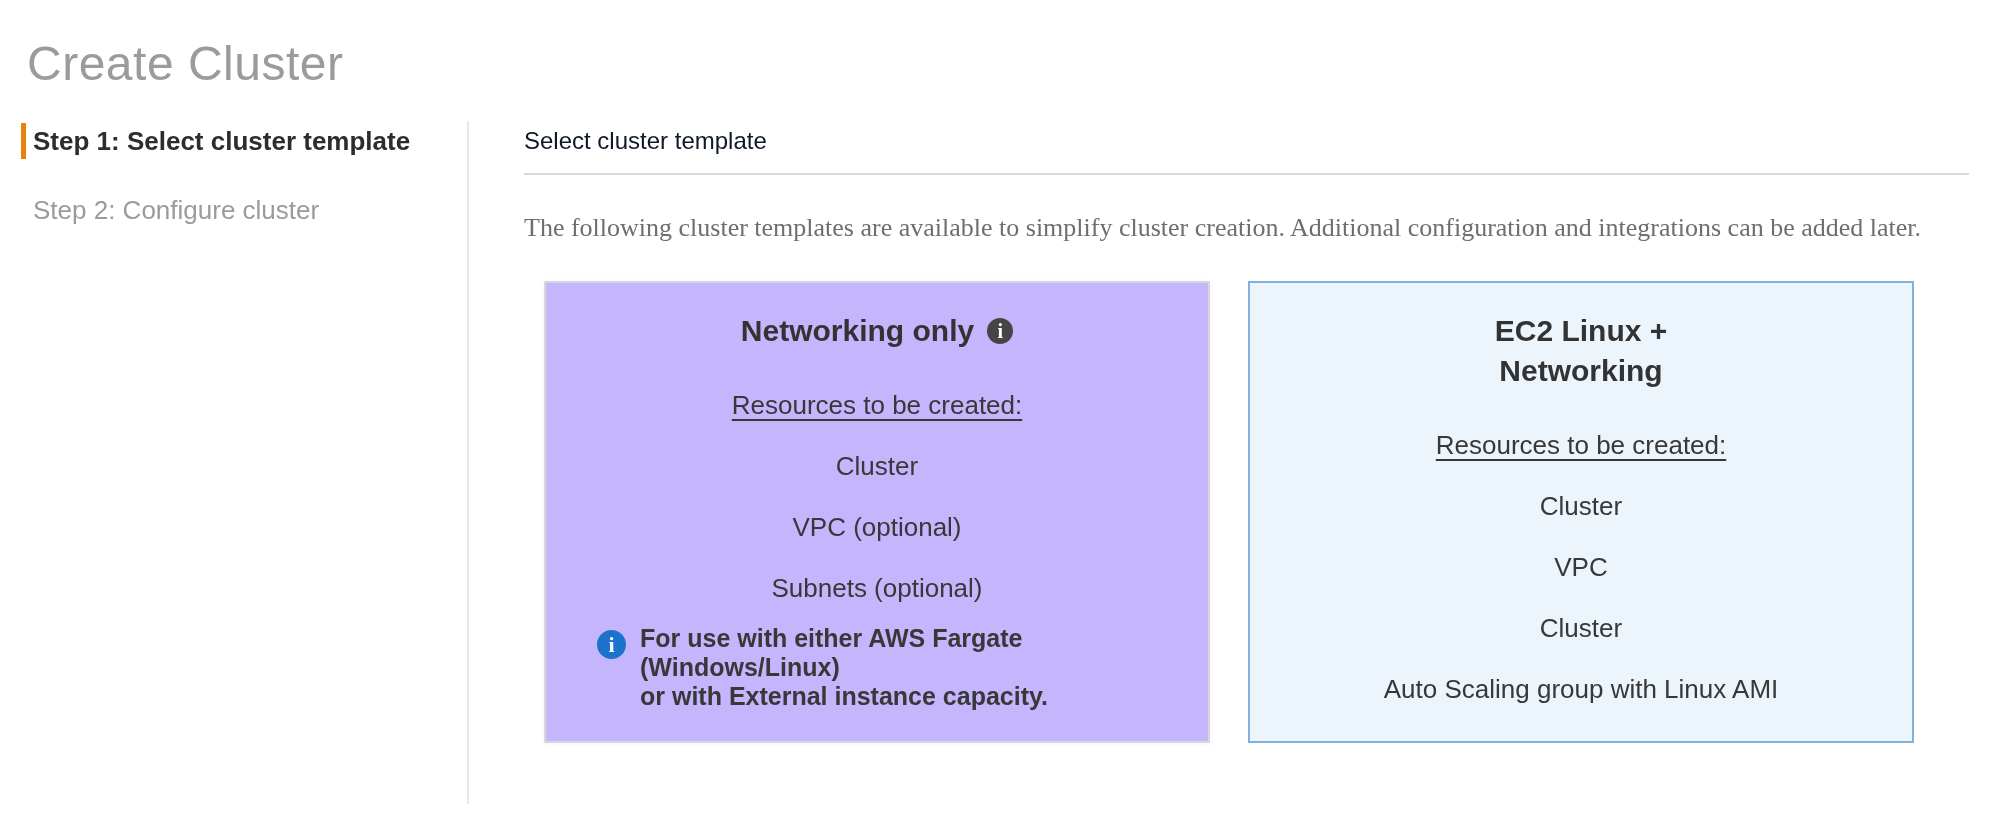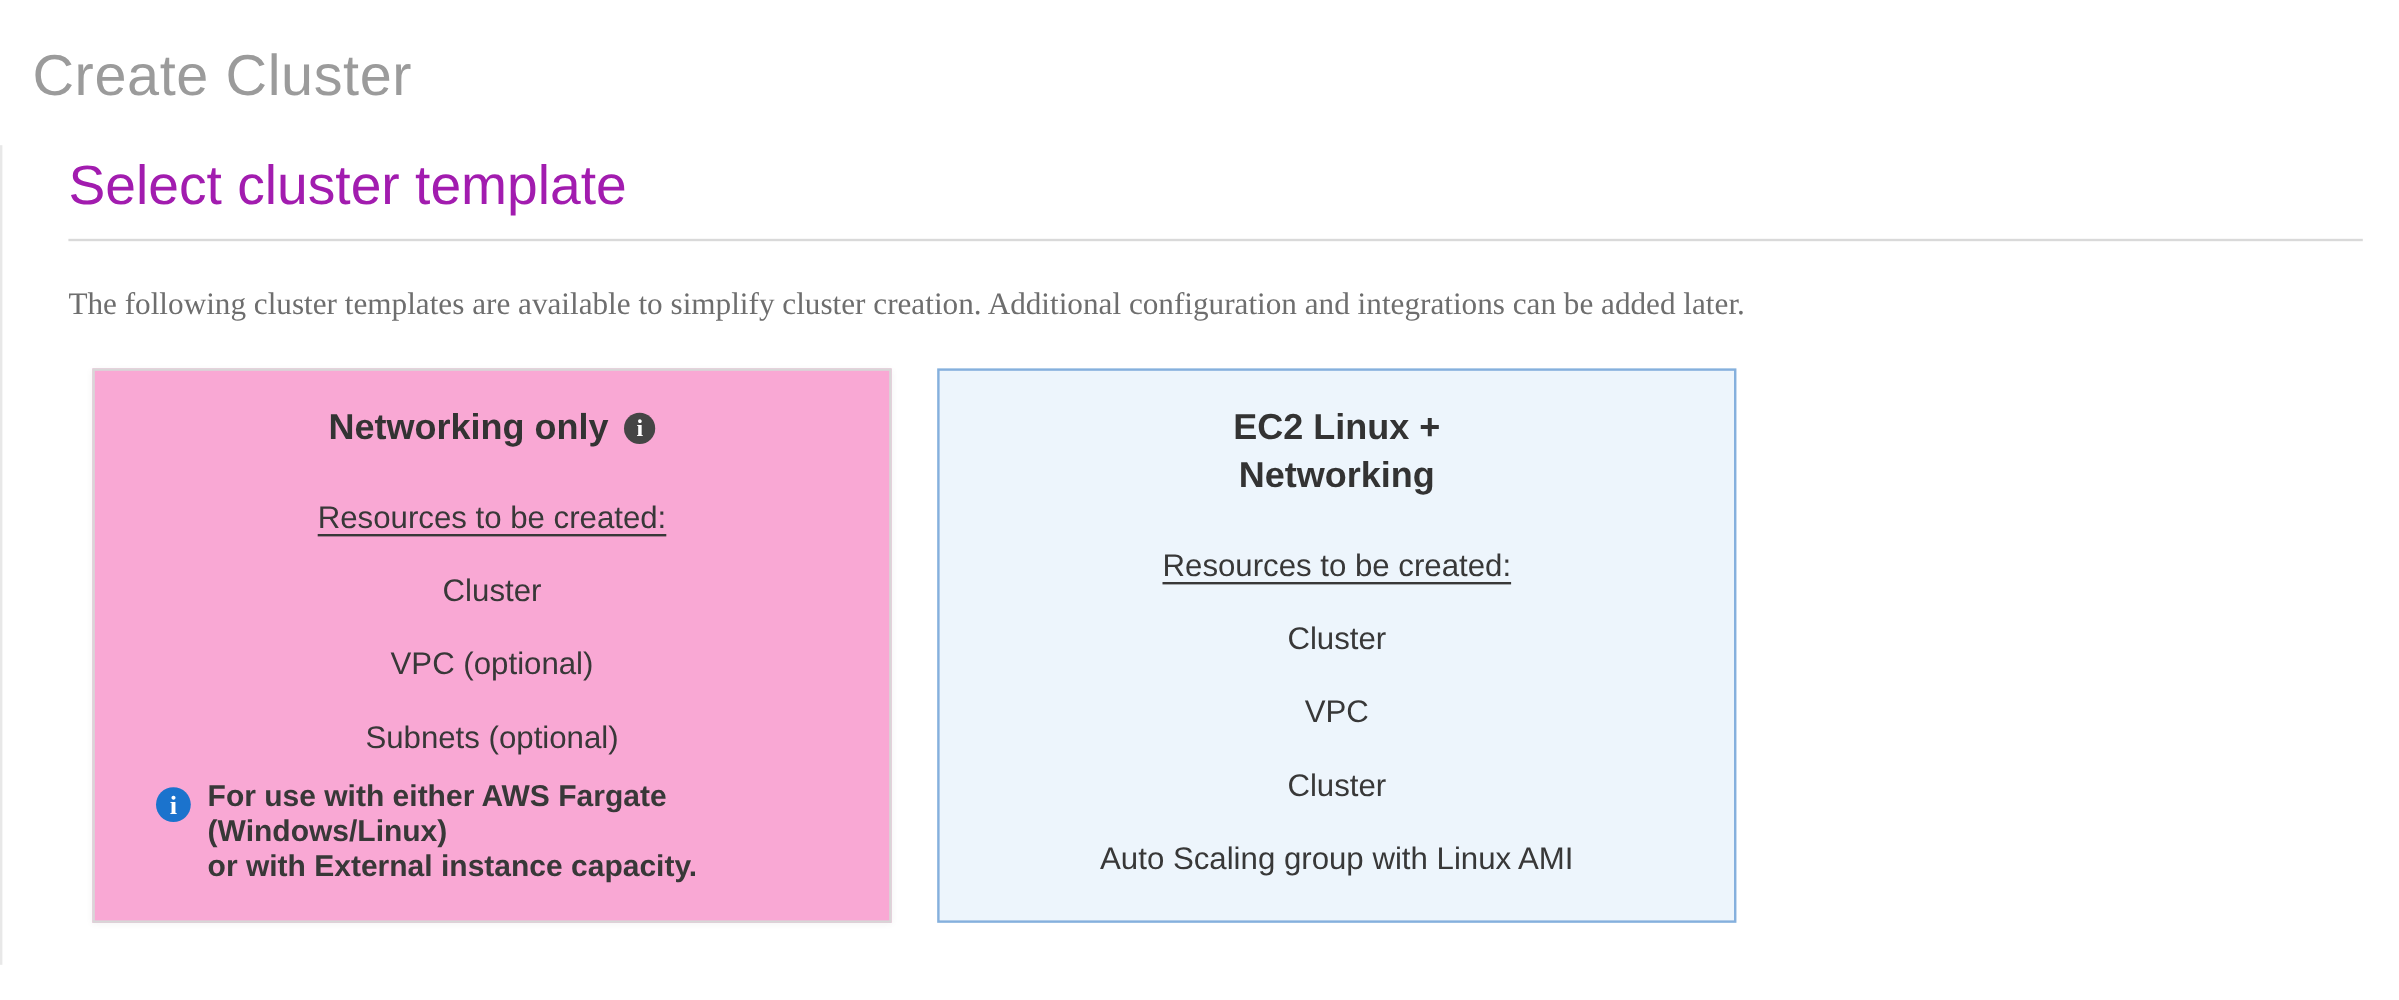--- a/index.html
+++ b/index.html
@@ -44,23 +44,23 @@
     color: #2d2d2d;
   }
   .step + .step { margin-top: 33px; }
   .main {
     flex: 1;
     border-left: 2px solid #e8e8e8;
     padding: 0 30px 0 55px;
   }
   .section-heading {
     margin: 6px 0 12px 0;
-    font-size: 46px;
+    font-size: 24px;
     font-weight: 400;
-    color: #a21caf;
+    color: #0f172a;
   }
   .heading-rule {
     border: none;
     border-top: 2px solid #d9d9d9;
     margin: 18px 0 0 0;
   }
   .section-desc {
     margin: 36px 0 0 0;
     font-size: 26px;
     line-height: 34px;
@@ -69,21 +69,21 @@
     font-family: Liberation Serif, serif;
   }
   .cards {
     display: flex;
     gap: 38px;
     margin: 36px 0 0 20px;
   }
   .card {
     width: 666px;
     height: 462px;
-    background: #f9a8d4;
+    background: #c4b5fd;
     border: 2px solid #d7d7d7;
     box-shadow: 0 1px 6px rgba(0,0,0,0.05);
     display: flex;
     flex-direction: column;
     align-items: center;
     padding: 28px 24px 30px 24px;
     cursor: pointer;
   }
   .card.selected {
     background: #edf5fc;
@@ -158,20 +158,24 @@
     color: #383838;
   }
 </style>
 </head>
 <body>
 
 <h1 class="page-title">Create Cluster</h1>
 
 <div class="content-row">
 
+  <nav class="sidebar">
+    <div class="step active">Step 1: Select cluster template</div>
+    <div class="step">Step 2: Configure cluster</div>
+  </nav>
 
   <main class="main">
     <h2 class="section-heading">Select cluster template</h2>
     <hr class="heading-rule">
     <p class="section-desc">The following cluster templates are available to simplify cluster creation. Additional configuration and integrations can be added later.</p>
 
     <div class="cards">
 
       <div class="card">
         <div class="card-title">

